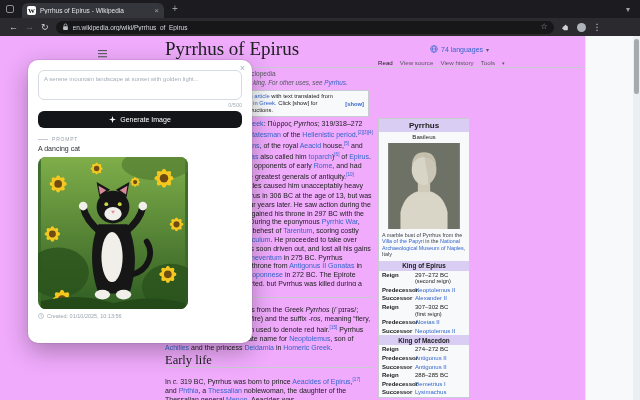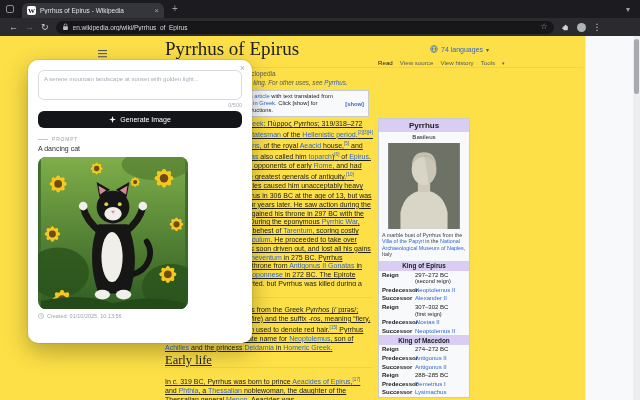--- a/index.html
+++ b/index.html
@@ -20,41 +20,41 @@
   .nav-ic { color:#d2d4d7; font-size:9px; line-height:1; }
   .nav-ic.disabled { color:#696c71; }
   .urlbar { flex:1; max-width:498px; height:13px; background:var(--pill,#17171a); border-radius:7px; display:flex; align-items:center; padding:0 6px; gap:4px; }
   .url { color:#d8dadd; font-size:6.5px; flex:1; white-space:nowrap; overflow:hidden; }
   .star { color:#9aa0a6; font-size:8px; line-height:1; }
   .tool-ic { display:flex; align-items:center; }
   .avatar { width:9px; height:9px; border-radius:50%; background:#aeb3ba; }
   .menu-ic { color:#cfd1d4; font-size:9px; line-height:1; }
 
   
-  .page { position:absolute; top:36px; left:0; width:633px; height:364px; background:#fde047; color:#202122; }
+  .page { position:absolute; top:36px; left:0; width:633px; height:364px; background:#f0abfc; color:#202122; }
   .content-edge { position:absolute; left:585px; top:0; bottom:0; width:48px; background:var(--page-gray,#f8f9fa); border-left:1px solid #e6e8ea; }
   .scrollbar { position:absolute; right:0; top:36px; width:7px; height:364px; background:#eceff1; }
   .scroll-thumb { position:absolute; top:3px; left:1px; width:5px; height:55px; background:#a6a9ad; border-radius:3px; }
 
   .hamburger { position:absolute; left:98px; top:8px; }
   .wtitle { position:absolute; left:165px; top:2px; font-family:"Liberation Serif","DejaVu Serif",serif; font-weight:400; font-size:19px; color:#202122; }
   .langbtn { position:absolute; left:430px; top:9px; display:flex; align-items:center; gap:3px; color:var(--link,#3366cc); font-size:7px; }
   .langbtn .chev { font-size:6px; color:#54595d; }
   .ptabs { position:absolute; left:378px; top:23px; display:flex; gap:7px; font-size:6.2px; color:#54595d; align-items:center; }
   .ptabs .cur { color:#202122; }
   .ptabs .chev { font-size:5px; }
   .hrule { position:absolute; left:165px; top:31px; width:418px; border-top:1px solid #c8ccd1; }
   .subtitle { position:absolute; left:165px; top:34px; font-size:6.5px; color:#54595d; }
   .hatnote { position:absolute; left:165px; top:43px; width:208px; font-size:6.3px; font-style:italic; color:#54595d; }
 
   .transbox { position:absolute; left:165px; top:54px; width:204px; background:var(--page-gray,#f8f9fa); border:1px solid #c8ccd1; display:flex; align-items:center; gap:4px; padding:2px 4px; }
   .transtext { flex:1; font-size:5.8px; line-height:7px; color:#202122; }
   .show { font-size:5.8px; font-weight:bold; color:var(--link,#3366cc); white-space:nowrap; }
 
-  .blk { position:absolute; left:165px; width:208px; font-size:7px; line-height:8.8px; color:#202122;text-decoration:underline; }
+  .blk { position:absolute; left:165px; width:208px; font-size:7px; line-height:8.8px; color:#202122; }
   .b-p1 { top:84px; height:70px; overflow:hidden; }
   .b-p2 { top:156px; height:94px; overflow:hidden; }
   .b-h1 { top:250px; }
   .b-p3 { top:270px; height:48px; overflow:hidden; }
   .b-h2 { top:320px; }
   .b-p4 { top:340px; height:24px; overflow:hidden; }
   h2.sect { font-family:"Liberation Serif","DejaVu Serif",serif; font-size:12.5px; font-weight:400; border-bottom:1px solid #c8ccd1; padding-bottom:2px; color:#202122; }
 
   .lnk { color:var(--link,#3366cc); }
   .sup { font-size:4.6px; vertical-align:super; color:var(--link,#3366cc); }

